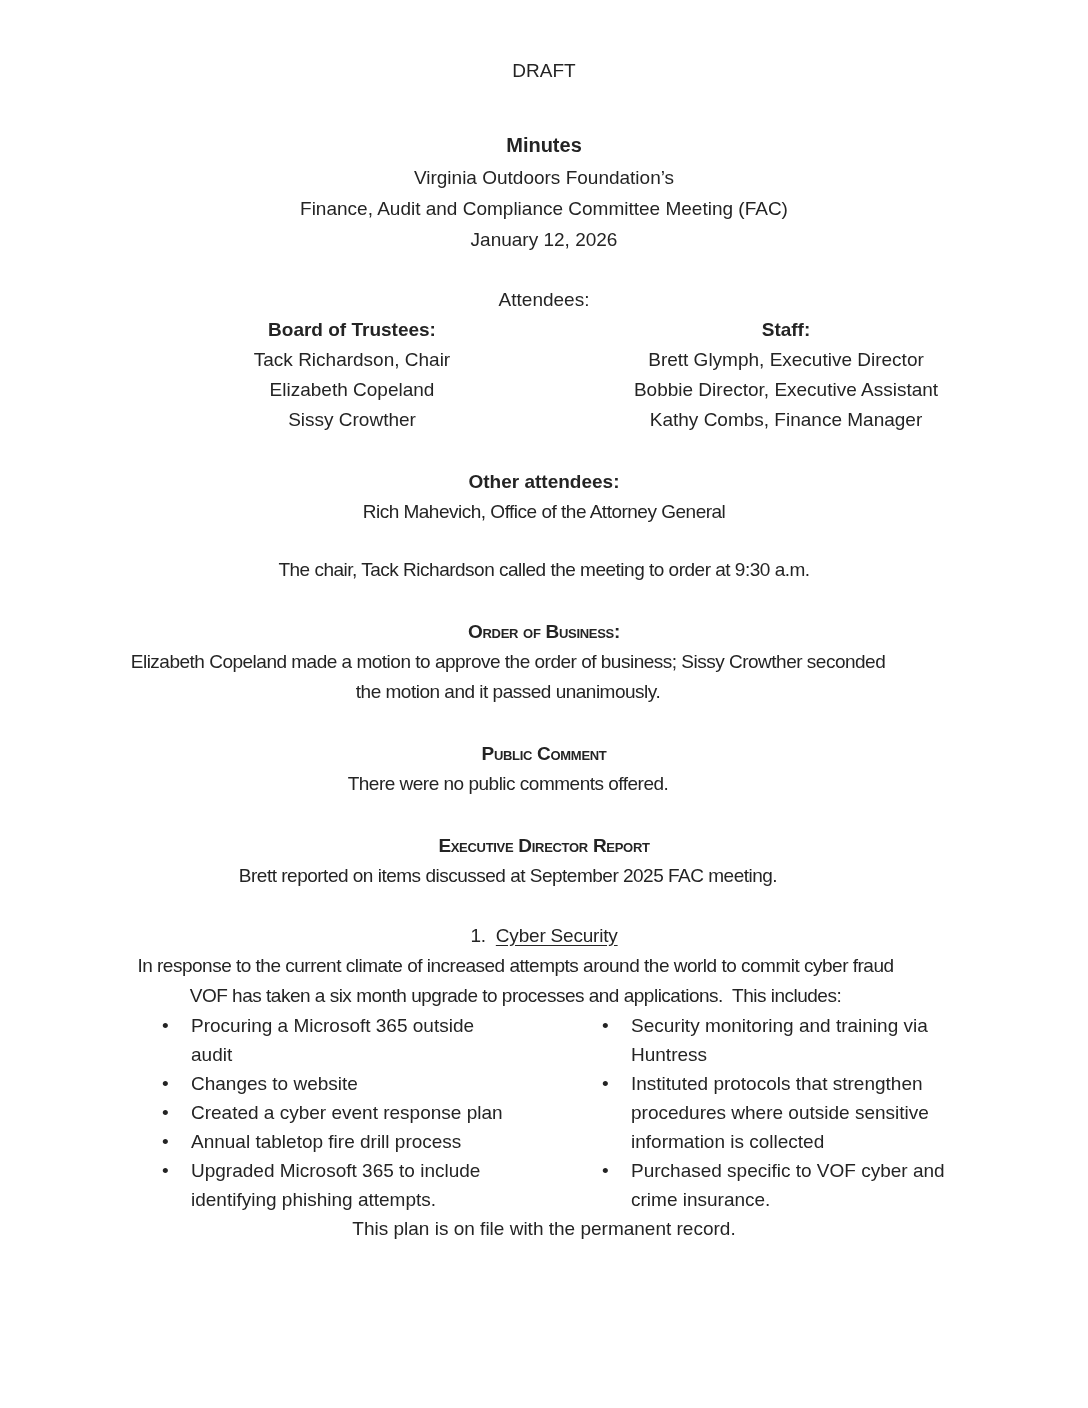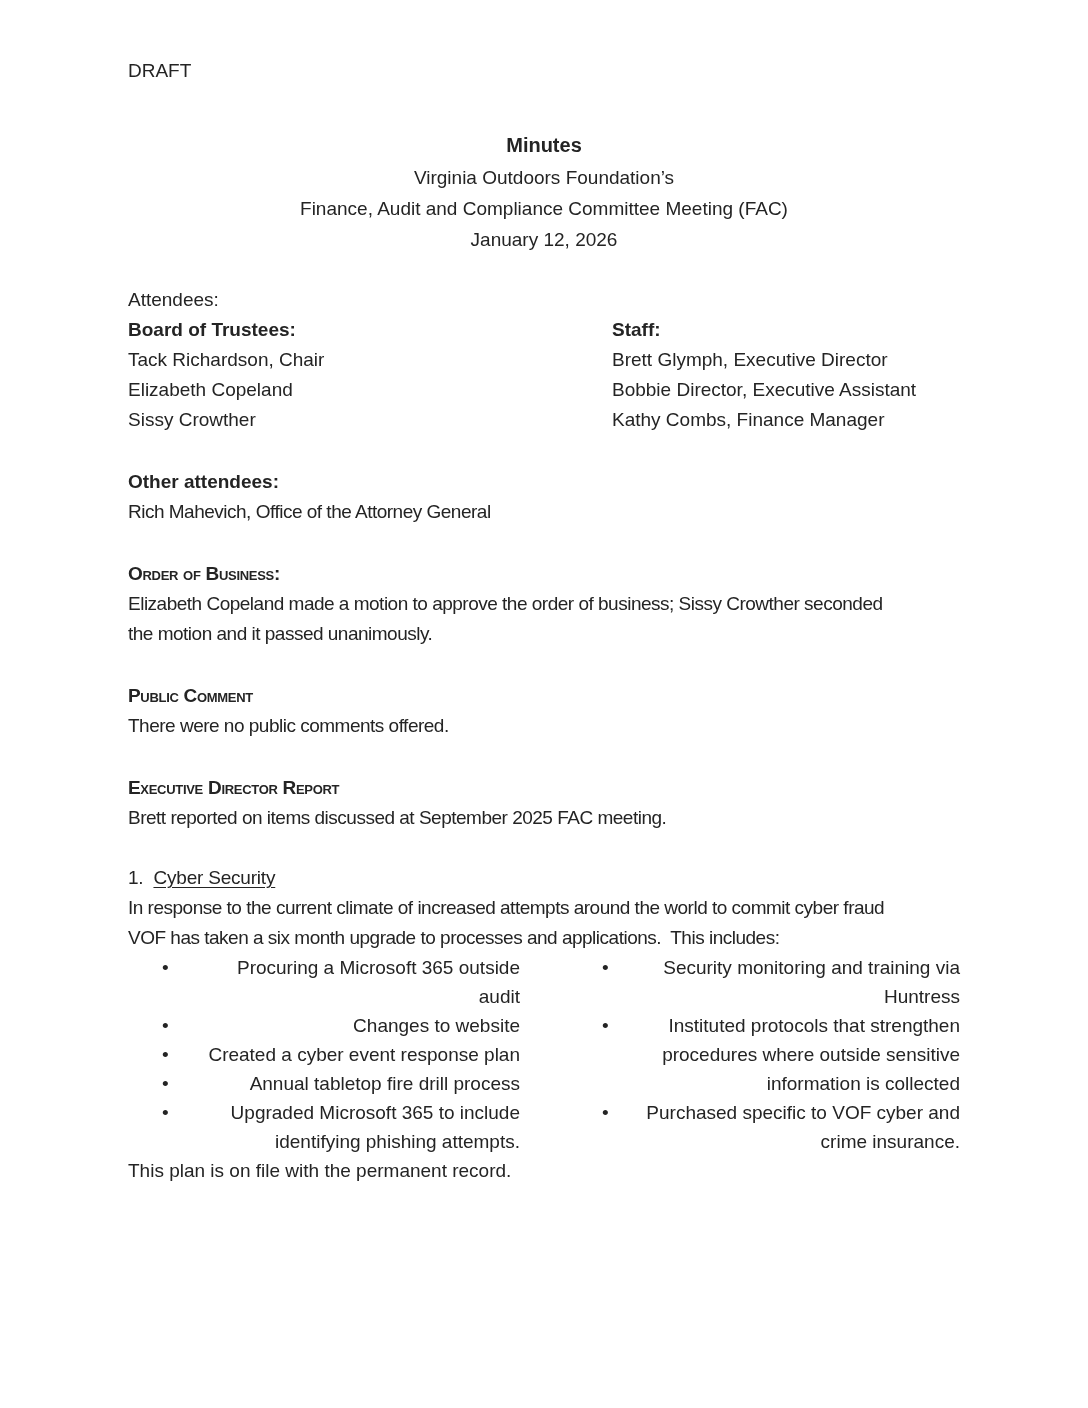--- a/index.html
+++ b/index.html
@@ -15,21 +15,21 @@
     height: 1408px;
     margin: 0 auto;
     background: #ffffff;
     padding: 56px 128px 0 128px;
     overflow: hidden;
     font-family: "Liberation Sans", "DejaVu Sans", sans-serif;
     font-size: 19px;
     line-height: 30px;
     color: #242424;
   }
-  p { margin: 0; }
+  p { margin: 0; text-align: center; }
   ul { margin: 0; padding: 0; list-style: none; }
 
   .narrow {
     letter-spacing: -0.5px;
   }
   .bold { font-weight: 700; }
 
   .draft-line {
     line-height: 30px;
   }
@@ -79,21 +79,20 @@
   .item-intro {
     max-width: 775px;
     white-space: pre-wrap;
   }
 
   .bullet-cols { display: flex; align-items: flex-start; }
   .bullet-cols ul li {
     position: relative;
     padding-left: 31px;
     line-height: 29px;
-    text-align: right;
   }
   .bullet-cols ul li::before {
     content: "\2022";
     position: absolute;
     left: 2px;
     top: 0;
     font-size: 19px;
   }
   .bullets-left  { margin-left: 32px; width: 360px; flex: 0 0 360px; }
   .bullets-right { margin-left: 80px; flex: 1; }
@@ -130,20 +129,21 @@
         <p>Kathy Combs, Finance Manager</p>
       </div>
     </div>
   </div>
 
   <div class="other-block">
     <p class="bold">Other attendees:</p>
     <p class="narrow">Rich Mahevich, Office of the Attorney General</p>
   </div>
 
+  <p class="chair-line narrow">The chair, Tack Richardson called the meeting to order at 9:30 a.m.</p>
 
   <div class="section">
     <p class="section-heading narrow">Order of Business:</p>
     <p class="section-body narrow">Elizabeth Copeland made a motion to approve the order of business; Sissy Crowther seconded the motion and it passed unanimously.</p>
   </div>
 
   <div class="section">
     <p class="section-heading narrow">Public Comment</p>
     <p class="section-body narrow">There were no public comments offered.</p>
   </div>

